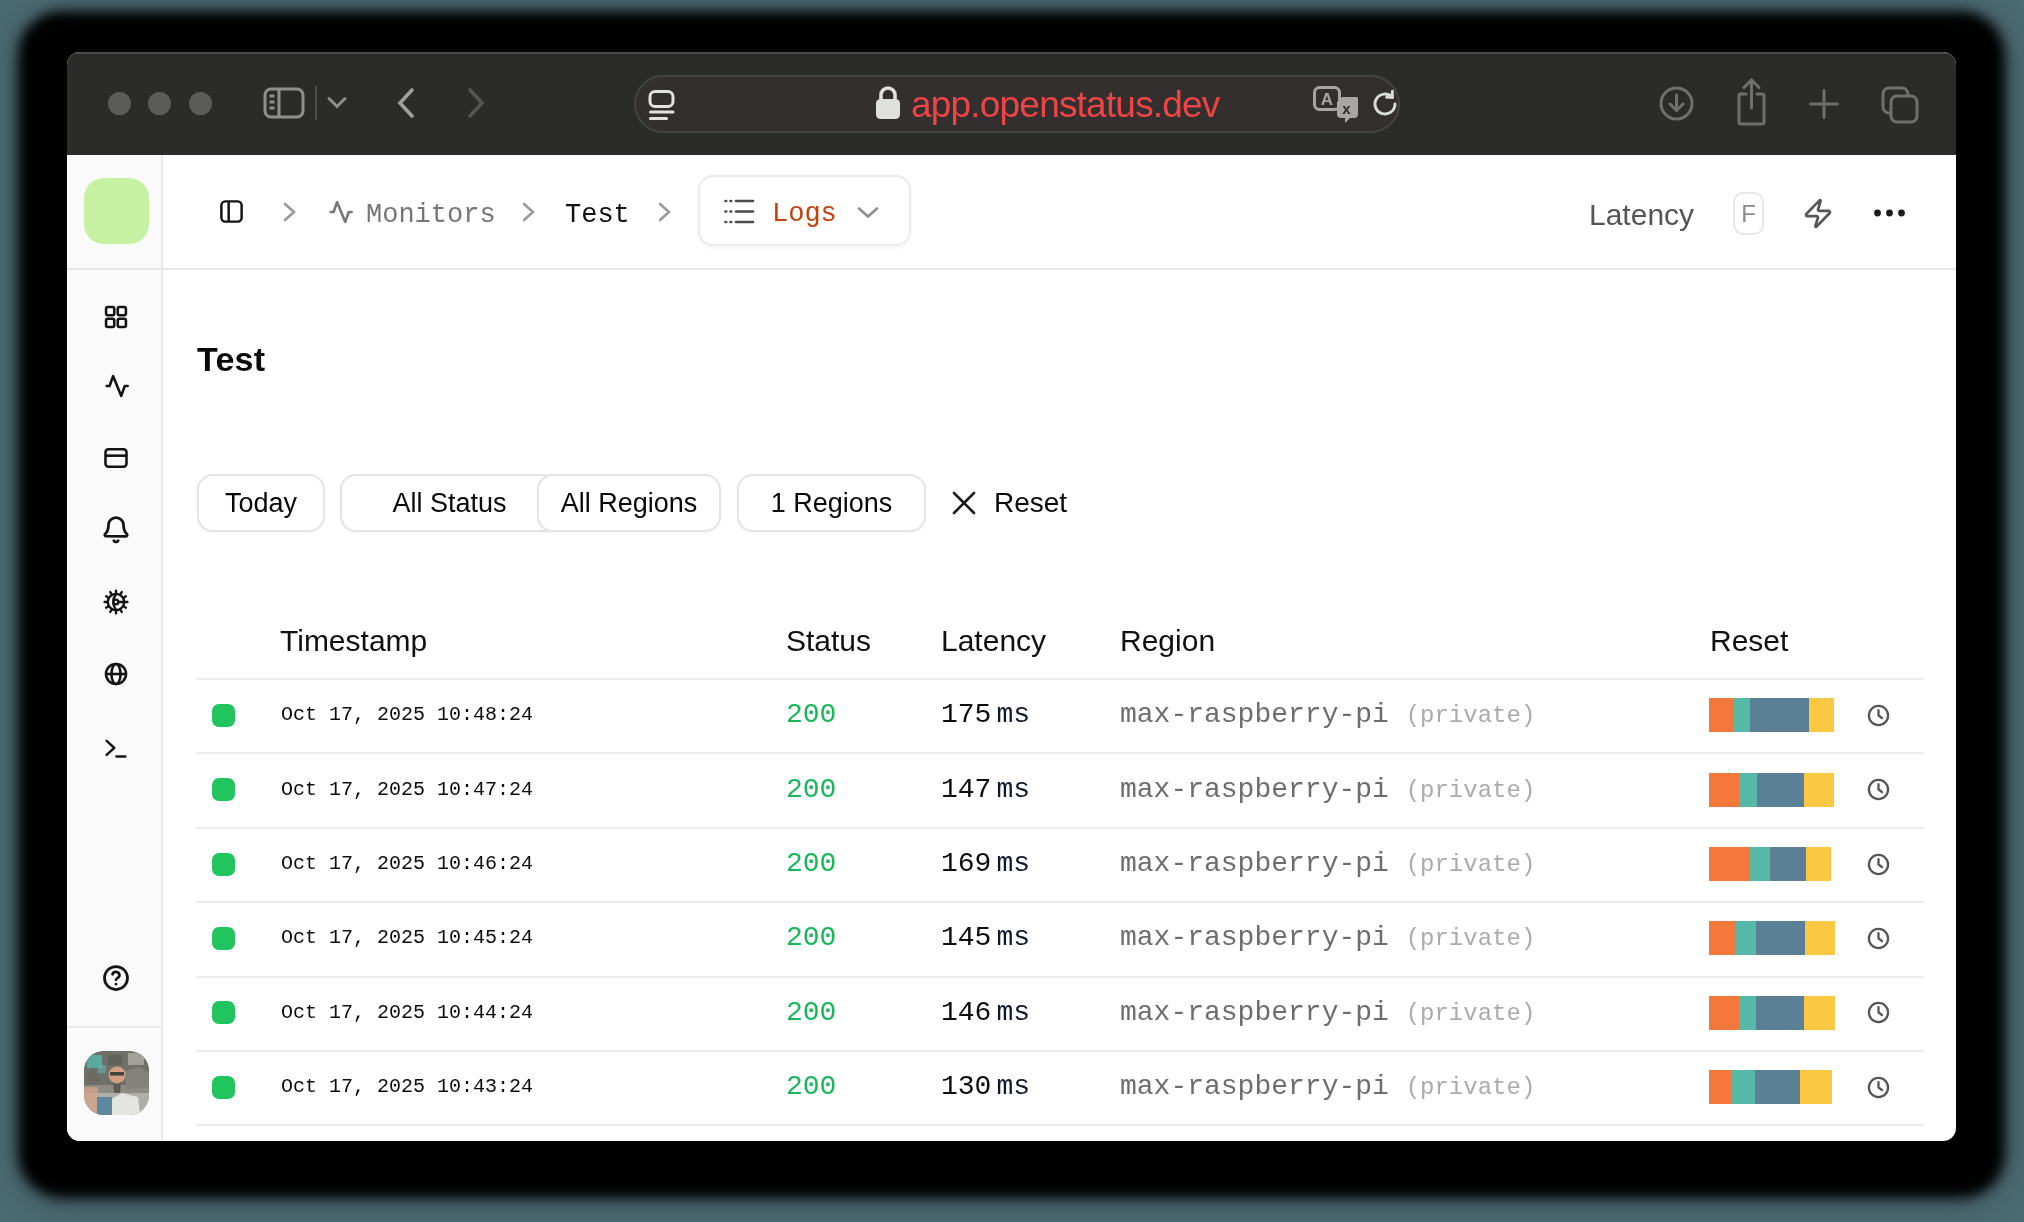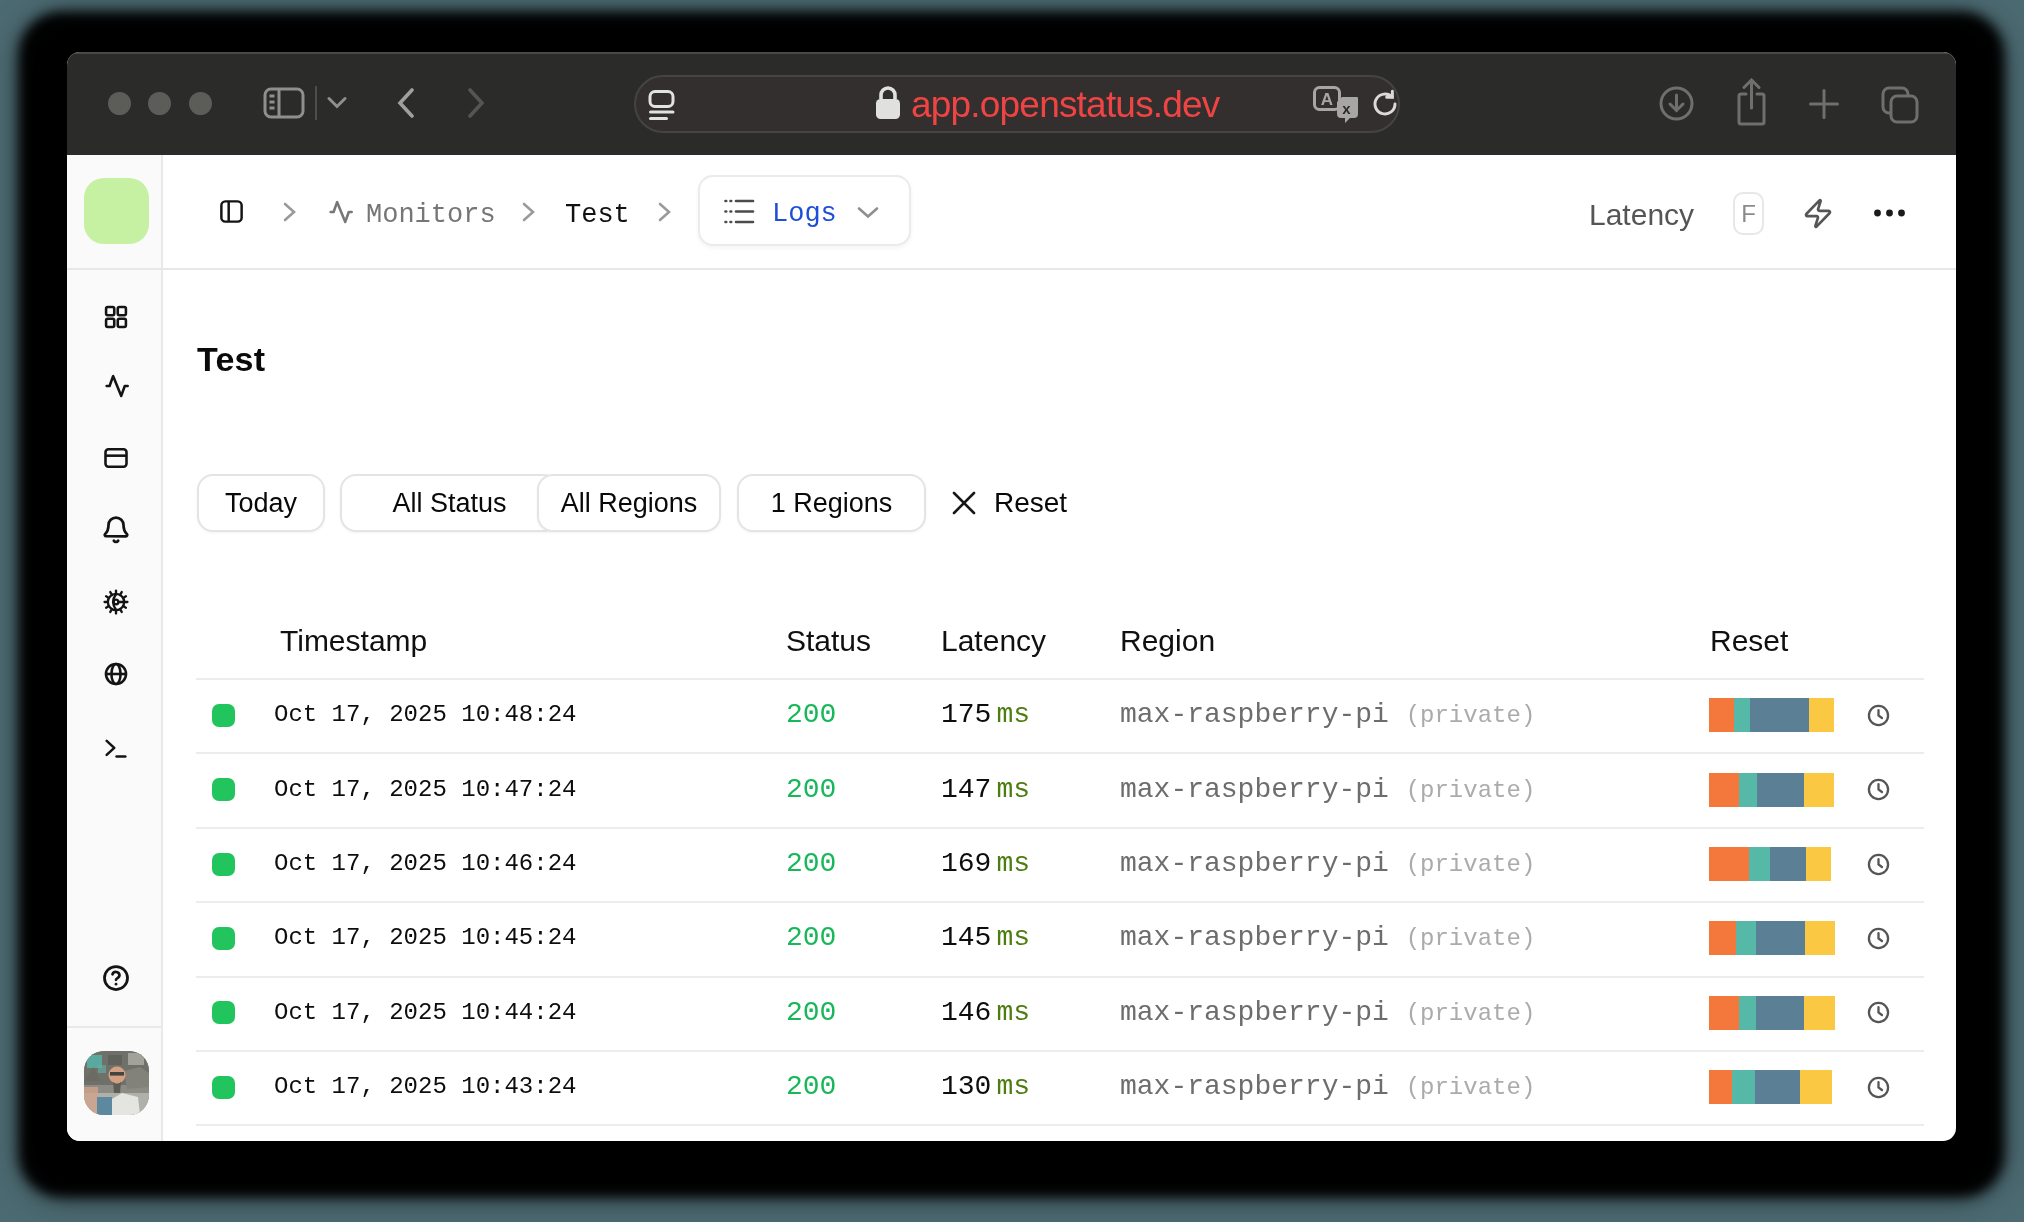--- a/index.html
+++ b/index.html
@@ -17,24 +17,24 @@
 .greenav{position:absolute;left:17px;top:126px;width:65px;height:66px;border-radius:20px;background:#c6f0a2}
 .mono{font-family:"Liberation Mono",monospace}
 .logsbtn{position:absolute;left:631px;top:123px;width:213px;height:71px;border-radius:15px;background:#fff;border:2px solid #ebebeb;box-shadow:0 2px 4px rgba(0,0,0,.05)}
 .fbadge{position:absolute;left:1666px;top:140px;width:31px;height:43px;border-radius:10px;border:2px solid #e7e7e7;color:#8b8b8b;font-size:24px;display:flex;align-items:center;justify-content:center}
 .h1{position:absolute;left:130px;top:290px;font-size:34px;font-weight:bold;color:#0a0a0a;line-height:34px;letter-spacing:.2px}
 .url2{position:absolute;left:131px;top:356px;font-size:27px;color:#8c8c8c;line-height:27px}
 .fbtn{position:absolute;top:422px;height:58px;border-radius:16px;border:2px solid #e4e4e4;background:#fff;display:flex;align-items:center;justify-content:center;font-size:27px;color:#09090b;box-shadow:0 1px 3px rgba(0,0,0,.05)}
 .thead{position:absolute;font-size:30px;color:#101010;line-height:30px}
 .rowline{position:absolute;left:129px;width:1728px;height:0;border-top:2px solid #ececec}
 .gsq{position:absolute;left:145px;width:23px;height:23px;border-radius:7px;background:#21c45d}
-.ts{position:absolute;left:207px;font-size:24px;color:#0d0d0d;line-height:28px}
+.ts{position:absolute;left:214px;font-size:20px;color:#0d0d0d;line-height:28px}
 .st{position:absolute;left:719px;font-size:28px;color:#17b75a;line-height:28px}
 .lat{position:absolute;left:874px;font-size:28px;color:#0d0d0d;line-height:28px}
-.ms{font-size:28px;color:#4d7c0f;margin-left:5px}
+.ms{font-size:28px;color:#0f172a;margin-left:5px}
 .reg{position:absolute;left:1053px;font-size:28px;color:#6d6d6d;line-height:28px}
 .priv{font-size:24px;color:#ababab}
 .tbar{position:absolute;left:1642px;height:34px;display:flex}
 .tbar div{height:34px}
 .clock{position:absolute;left:1800px}
 </style>
 </head>
 <body>
 <div class="win">
   <div class="bar">
@@ -125,21 +125,21 @@
     <line x1="12" y1="4" x2="29" y2="4"></line>
       <line x1="12" y1="14.5" x2="29" y2="14.5"></line>
       <line x1="12" y1="25" x2="29" y2="25"></line>
     <line x1="1.5" y1="4" x2="2.2" y2="4"></line>
       <line x1="6.5" y1="4" x2="7.2" y2="4"></line>
     <line x1="1.5" y1="14.5" x2="2.2" y2="14.5"></line>
       <line x1="6.5" y1="14.5" x2="7.2" y2="14.5"></line>
     <line x1="1.5" y1="25" x2="2.2" y2="25"></line>
       <line x1="6.5" y1="25" x2="7.2" y2="25"></line>
   </svg>
-  <div class="abs mono" style="left:705px;top:149px;font-size:27px;line-height:27px;color:#1d4ed8">Logs</div>
+  <div class="abs mono" style="left:705px;top:149px;font-size:27px;line-height:27px;color:#c2410c">Logs</div>
   <svg class="abs" style="left:790px;top:154px" width="22" height="13" viewBox="0 0 22 13" fill="none" stroke="#8f8f8f" stroke-width="2.6" stroke-linecap="round">
       <polyline points="2,2.5 11,10.5 20,2.5"></polyline>
     </svg>
   <div class="abs" style="left:1522px;top:148px;font-size:30px;line-height:30px;color:#555">Latency</div>
   <div class="fbadge">F</div>
   <svg class="abs" style="left:1735px;top:144px" width="32" height="35" viewBox="0 0 24 24" fill="none" stroke="#565656" stroke-width="2" stroke-linejoin="round">
       <path d="M4 14a1 1 0 0 1-.78-1.63l9.9-10.2a.5.5 0 0 1 .86.46l-1.92 6.02A1 1 0 0 0 13 10h7a1 1 0 0 1 .78 1.63l-9.9 10.2a.5.5 0 0 1-.86-.46l1.92-6.02A1 1 0 0 0 11 14z"></path>
     </svg>
   <svg class="abs" style="left:1804px;top:154px" width="37" height="14" viewBox="0 0 37 14">
       <circle cx="6.5" cy="7" r="3.4" fill="#1a1a1a"></circle>

